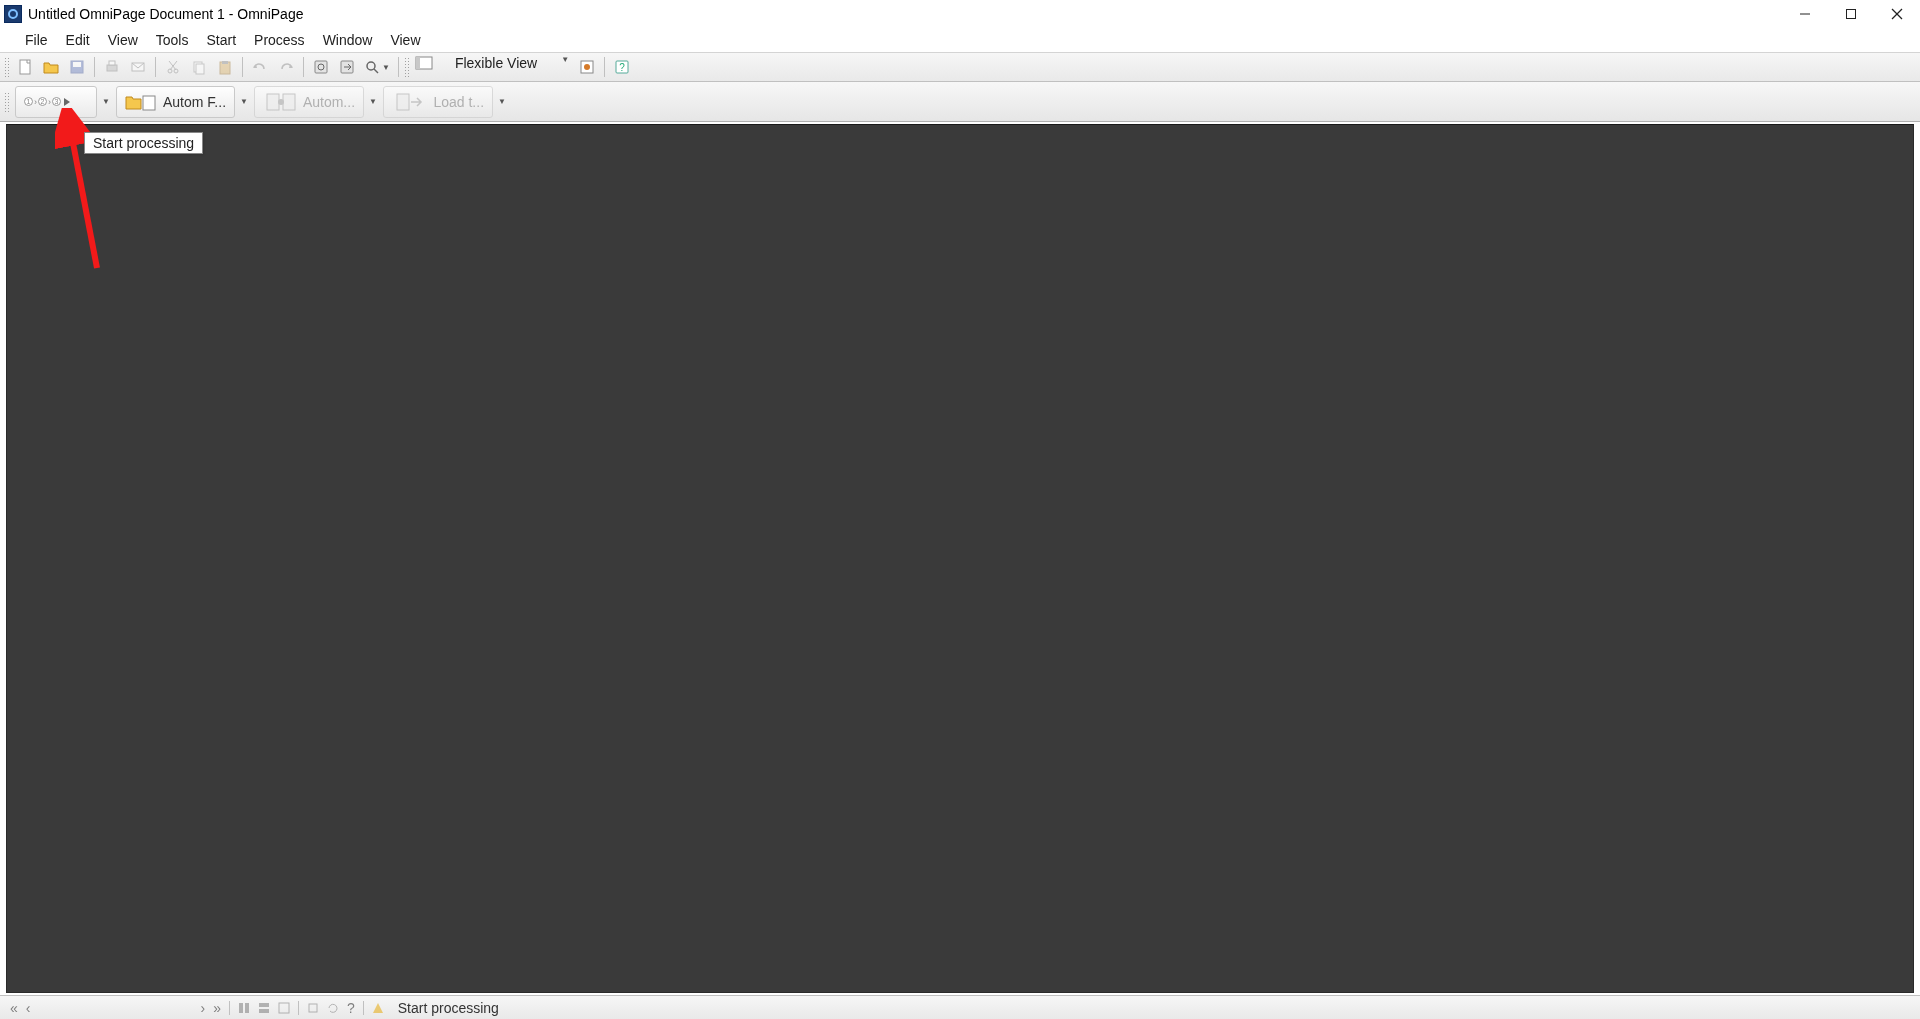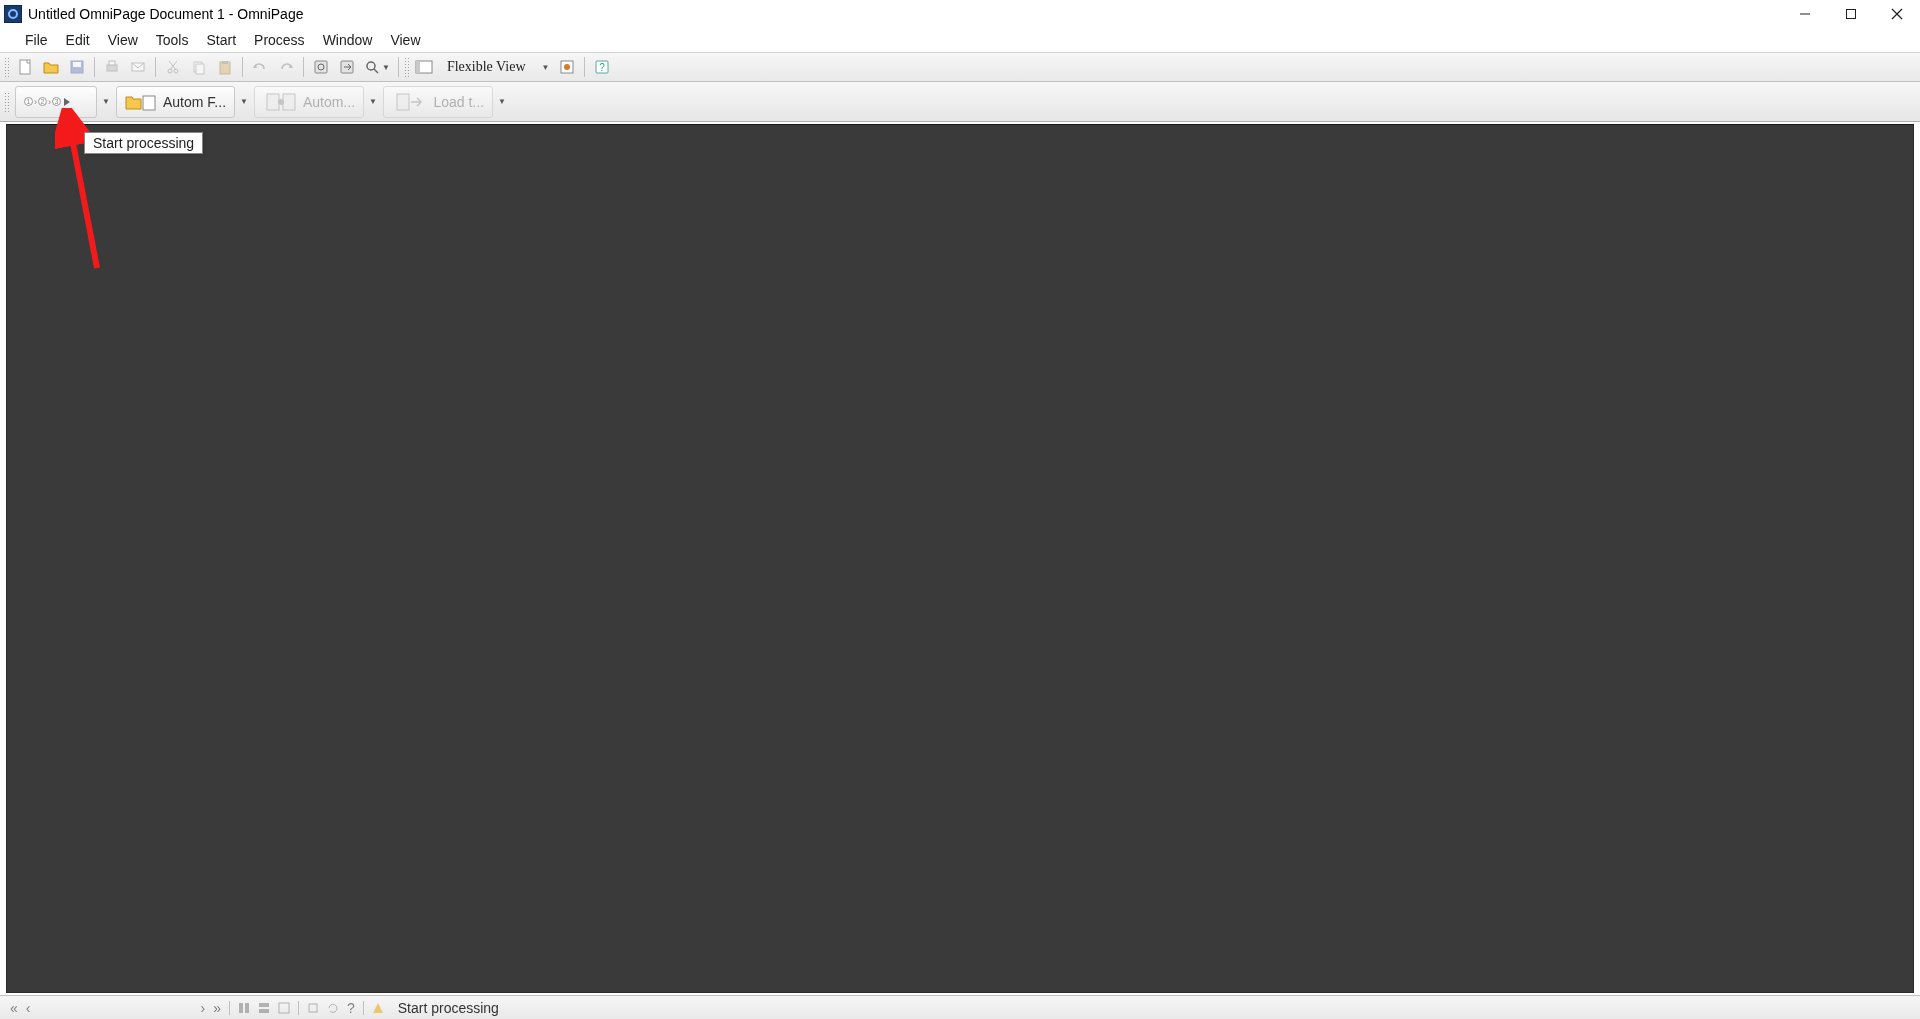--- a/index.html
+++ b/index.html
@@ -94,26 +94,24 @@
       padding: 0 2px;
     }
     .drop-caret {
       font-size: 8px;
       margin-left: 2px;
       color: #555;
     }
 
     .view-combo {
       display: flex;
-      align-items: center;
       height: 24px;
       padding: 0 4px 0 2px;
-      gap: 14px;
+      gap: 22px;
       min-width: 120px;
-      font-family: Liberation Serif, serif;
     }
     .view-combo-label {
       flex: 1;
       font-size: 14px;
       color: #222;
     }
 
     
     .toolbar-big {
       height: 40px;

